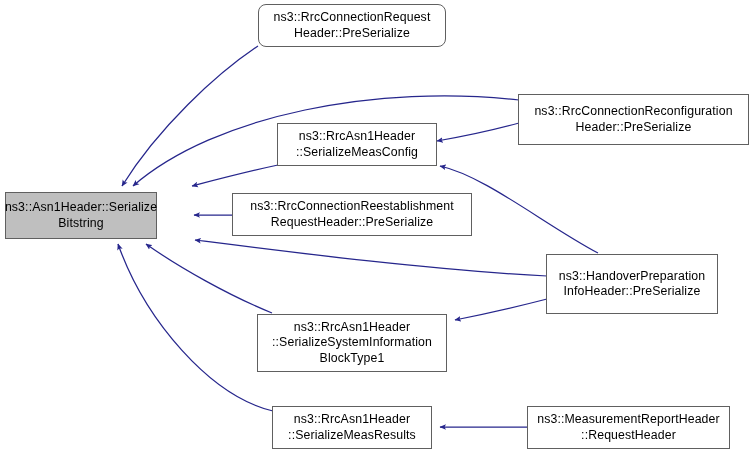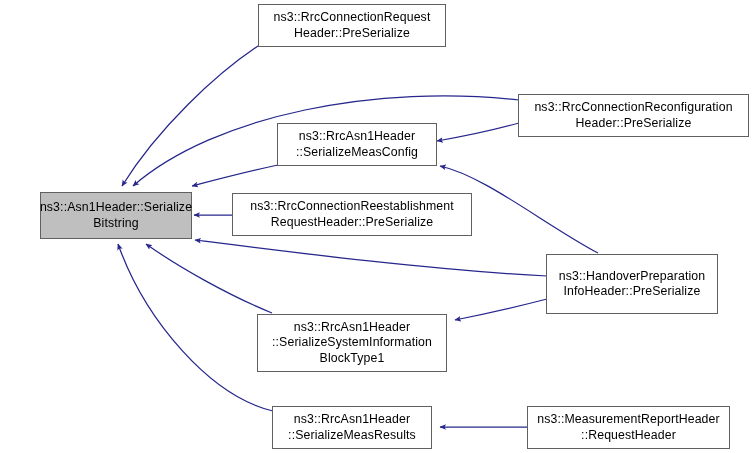--- a/index.html
+++ b/index.html
@@ -80,31 +80,31 @@
       <path d="M 547 299 C 520 306 480 315 455 320"></path>
 
       <path d="M 272 313 C 230 296 180 268 146 244"></path>
 
       <path d="M 273 411 C 210 396 145 320 118 244"></path>
 
       <path d="M 528 427 L 440 427"></path>
     </g>
   </svg>
 
-  <div class="node highlight" style="left:5px; top:192px; width:152px; height:47px;margin-left:35px;">
+  <div class="node highlight" style="left:5px; top:192px; width:152px; height:47px;">
     <span class="node-label">ns3::Asn1Header::Serialize
 Bitstring</span>
   </div>
 
-  <div class="node" style="left:258px; top:4px; width:188px; height:43px;">
+  <div class="node" style="left:258px; top:4px; width:188px; height:43px;border-radius:8px;">
     <span class="node-label">ns3::RrcConnectionRequest
 Header::PreSerialize</span>
   </div>
 
-  <div class="node" style="left:518px; top:94px; width:231px; height:43px;">
+  <div class="node" style="left:518px; top:94px; width:231px; height:51px;">
     <span class="node-label">ns3::RrcConnectionReconfiguration
 Header::PreSerialize</span>
   </div>
 
   <div class="node" style="left:277px; top:123px; width:160px; height:43px;">
     <span class="node-label">ns3::RrcAsn1Header
 ::SerializeMeasConfig</span>
   </div>
 
   <div class="node" style="left:232px; top:193px; width:240px; height:43px;">

